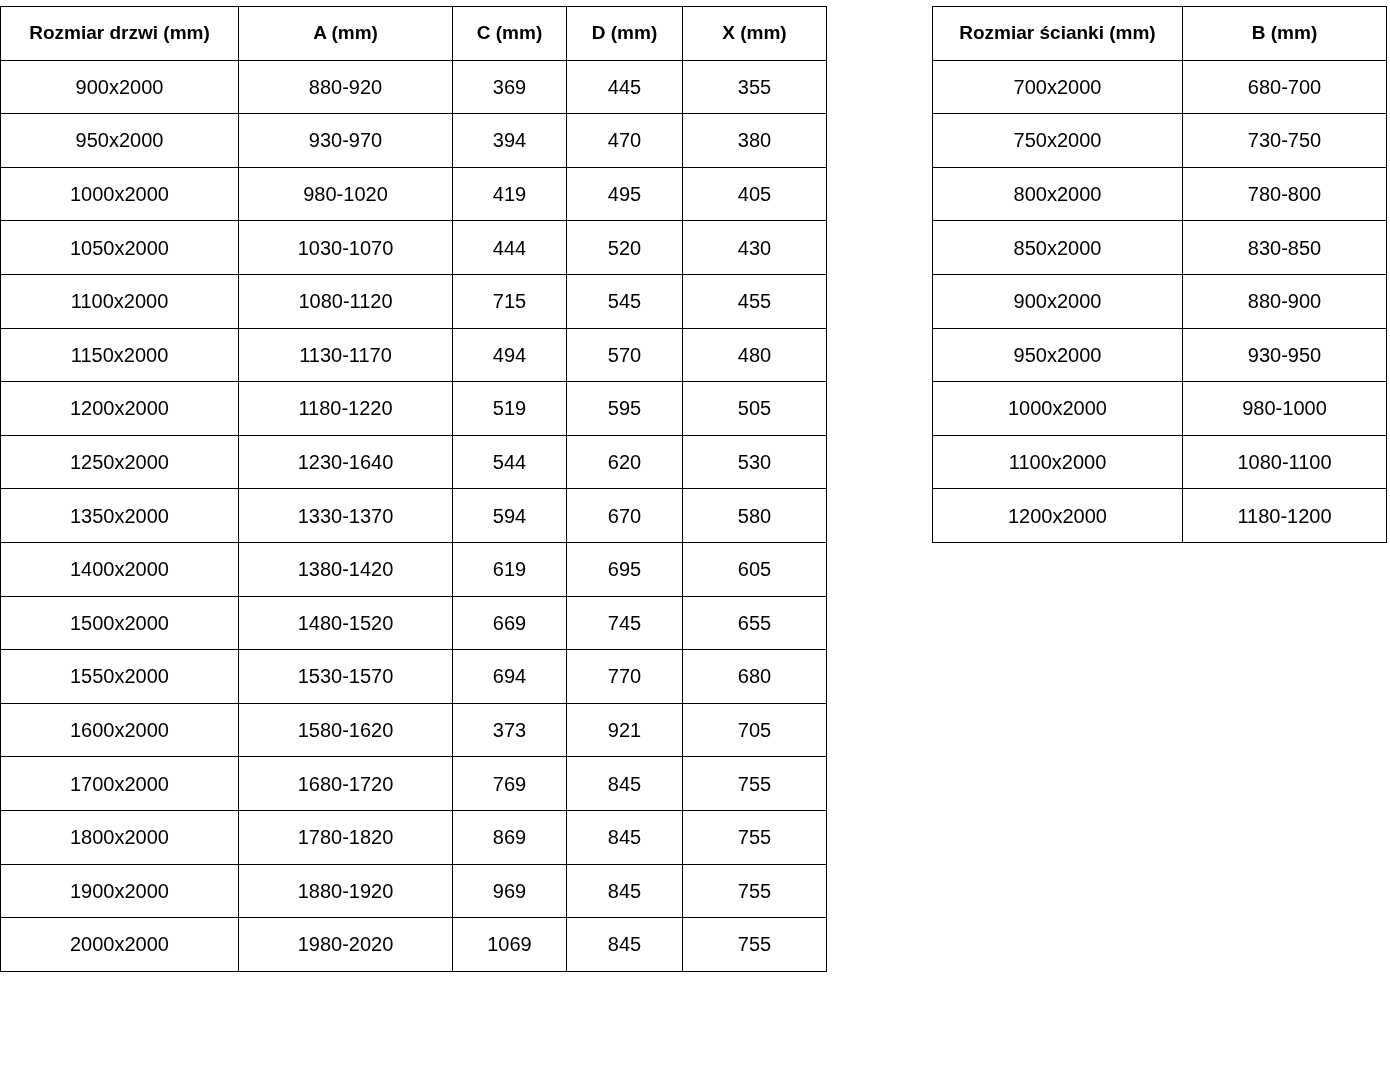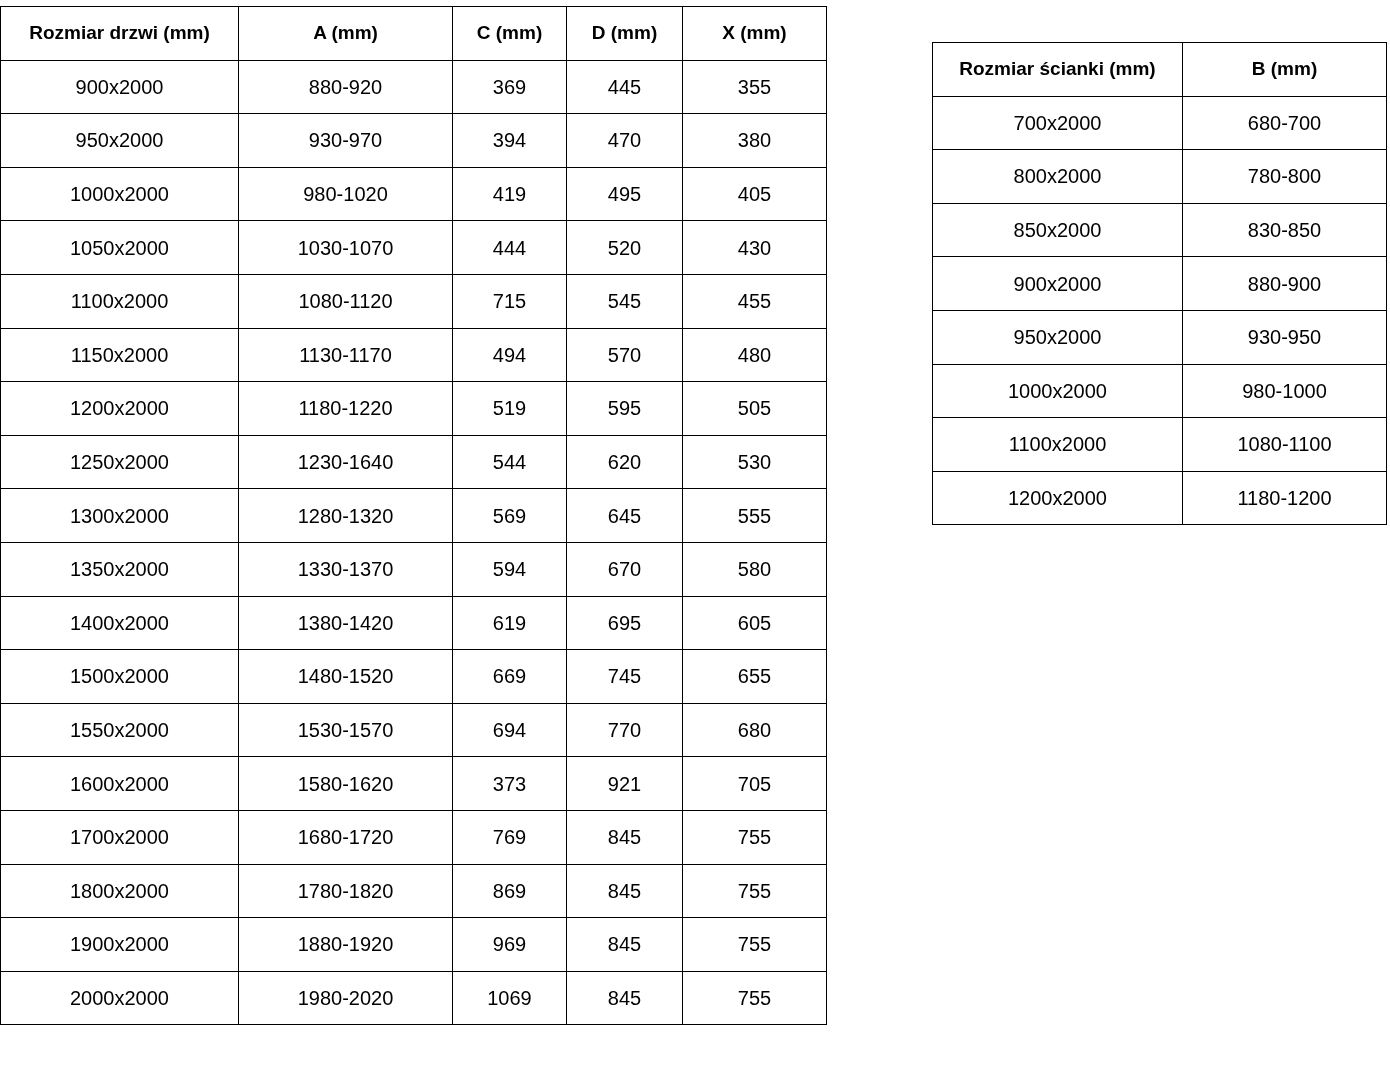--- a/index.html
+++ b/index.html
@@ -52,21 +52,20 @@
   #doors-table col.c2 { width: 114px; }
   #doors-table col.c3 { width: 116px; }
   #doors-table col.c4 { width: 144px; }
 
   
   #wall-table {
     position: absolute;
     left: 932px;
     top: 6px;
     width: 454px;
-    margin-top: 36px;
   }
   #wall-table col.w0 { width: 250px; }
   #wall-table col.w1 { width: 204px; }
 </style>
 </head>
 <body>
 
 <div class="page">
 
   <table class="grid" id="doors-table">
@@ -137,27 +136,20 @@
           <td>505</td>
         </tr>
         <tr>
           <td>1250x2000</td>
           <td>1230-1640</td>
           <td>544</td>
           <td>620</td>
           <td>530</td>
         </tr>
         <tr>
-          <td>1300x2000</td>
-          <td>1280-1320</td>
-          <td>569</td>
-          <td>645</td>
-          <td>555</td>
-        </tr>
-        <tr>
           <td>1350x2000</td>
           <td>1330-1370</td>
           <td>594</td>
           <td>670</td>
           <td>580</td>
         </tr>
         <tr>
           <td>1400x2000</td>
           <td>1380-1420</td>
           <td>619</td>
@@ -226,20 +218,24 @@
           <th>Rozmiar ścianki (mm)</th>
           <th>B (mm)</th>
         </tr>
     </thead>
     <tbody>
         <tr>
           <td>700x2000</td>
           <td>680-700</td>
         </tr>
         <tr>
+          <td>750x2000</td>
+          <td>730-750</td>
+        </tr>
+        <tr>
           <td>800x2000</td>
           <td>780-800</td>
         </tr>
         <tr>
           <td>850x2000</td>
           <td>830-850</td>
         </tr>
         <tr>
           <td>900x2000</td>
           <td>880-900</td>

